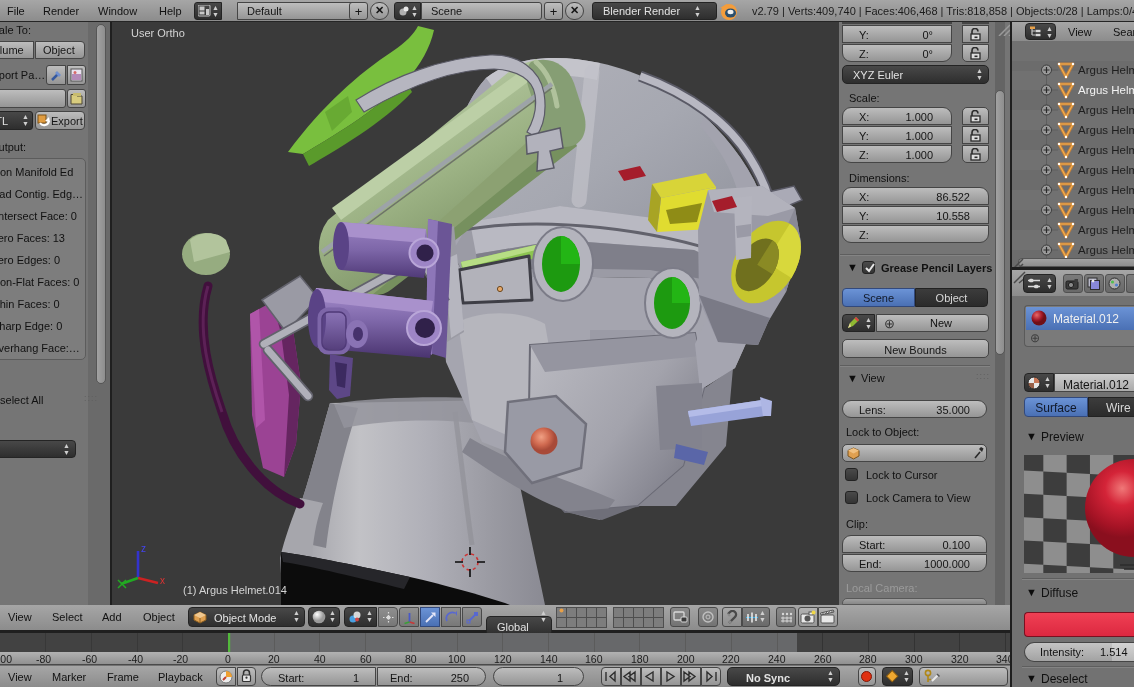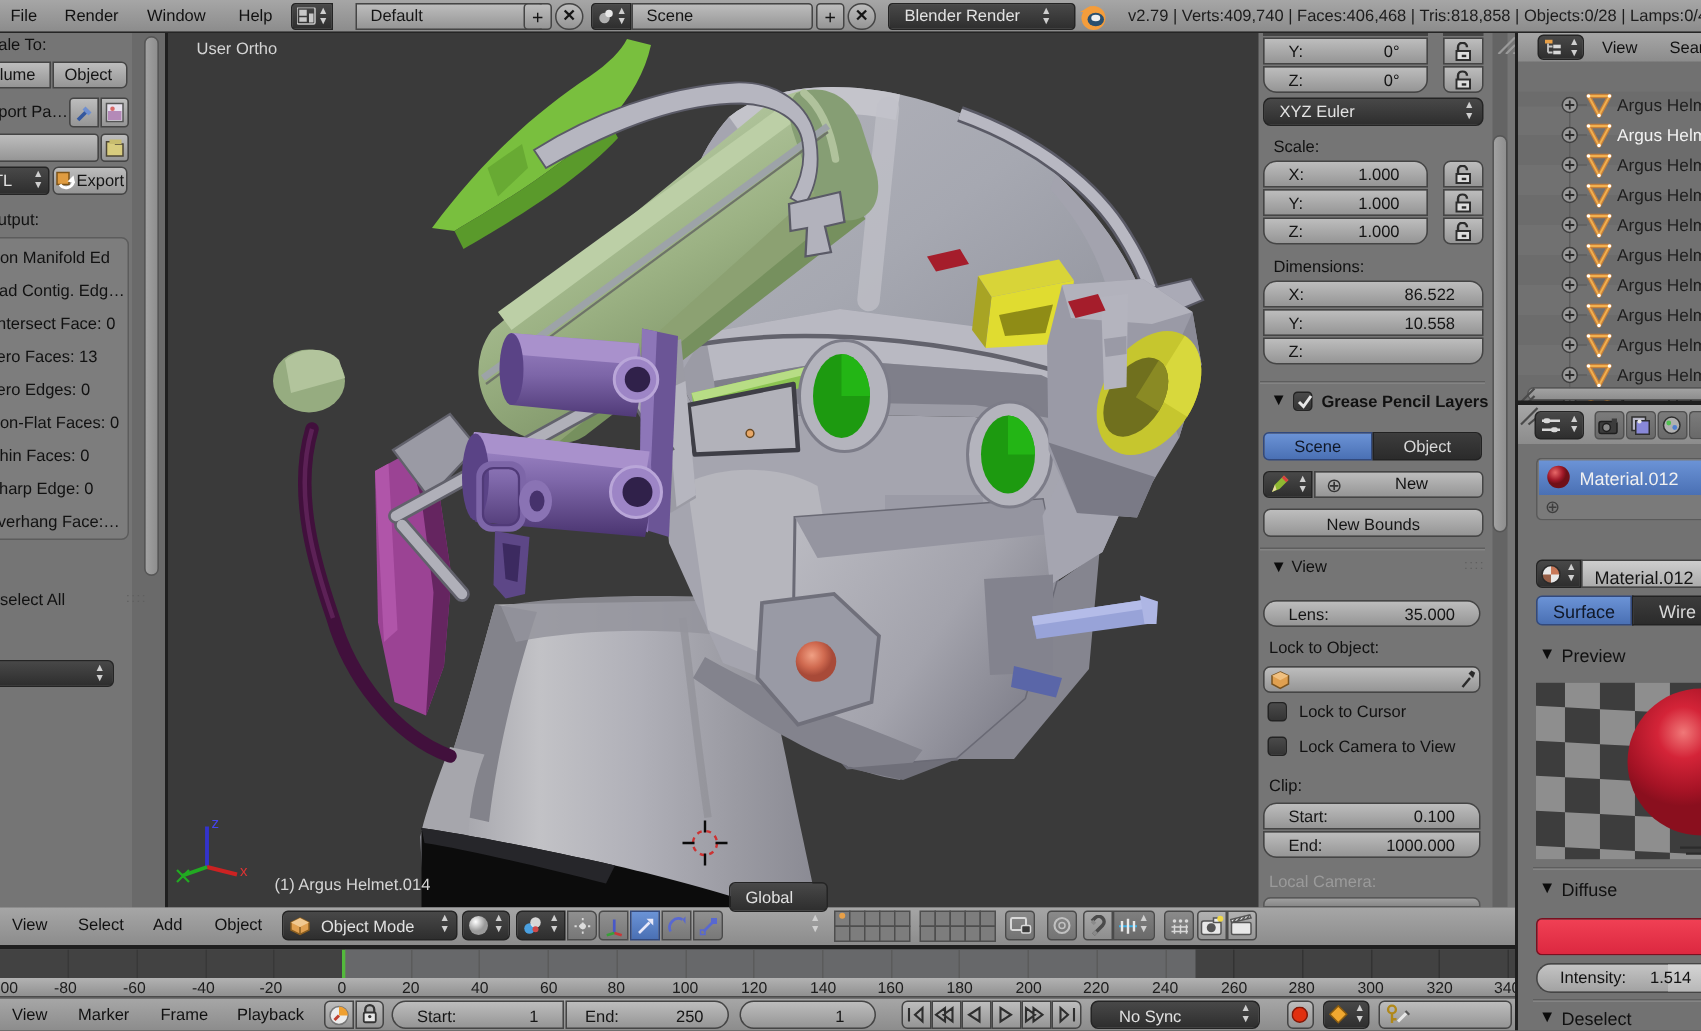--- a/index.html
+++ b/index.html
@@ -456,21 +456,21 @@
 <svg class="abs" style="left:444px;top:610px;" width="15" height="15">
       <path d="M3,11 A6,6 0 0 1 11,3" stroke="#5868d0" stroke-width="1.8" fill="none"></path>
       <path d="M11,3 L13,1 L13,6 Z" fill="#5868d0"></path>
     </svg>
 <div class="abs" style="left:462px;top:607px;width:20px;height:20px;background:linear-gradient(#909090,#787878);border:1px solid #4a4a4a;border-radius:0 3px 3px 0;"></div>
 <svg class="abs" style="left:465px;top:610px;" width="15" height="15">
       <path d="M4,11 L10,5" stroke="#5868d0" stroke-width="1.8"></path>
       <rect x="9" y="2" width="4" height="4" fill="#5868d0"></rect>
       <rect x="2" y="10" width="3" height="3" fill="none" stroke="#5868d0"></rect>
     </svg>
-<div class="fieldD" style="left:486px;top:588px;width:66px;height:20px;border-radius:4px;padding:4px 0 0 10px;">Global</div>
+<div class="fieldD" style="left:486px;top:616px;width:66px;height:20px;border-radius:4px;padding:4px 0 0 10px;">Global</div>
 <div class="updn" style="left:540px;top:609px;">▲<br>▼</div>
 <svg class="abs" style="left:556px;top:606px;" width="110" height="23">
 <g fill="#7d7d7d" stroke="#4e4e4e">
         <rect x="0.5" y="1.5" width="10" height="10"></rect>
         <rect x="10.5" y="1.5" width="10" height="10"></rect>
         <rect x="20.5" y="1.5" width="10" height="10"></rect>
         <rect x="30.5" y="1.5" width="10" height="10"></rect>
         <rect x="40.5" y="1.5" width="10" height="10"></rect>
         <rect x="0.5" y="11.5" width="10" height="10"></rect>
         <rect x="10.5" y="11.5" width="10" height="10"></rect>
@@ -602,21 +602,21 @@
 <div class="fieldL" style="left:681px;top:667px;width:20px;height:19px;border-radius:0;"></div>
 <div class="fieldL" style="left:701px;top:667px;width:20px;height:19px;border-radius:0 4px 4px 0;"></div>
 <svg class="abs" style="left:601px;top:669px;" width="120" height="15" fill="none" stroke="#2e2e2e" stroke-width="1.4">
 <path d="M5,3 L5,12 M14,3 L9,7.5 L14,12 Z"></path>
       <path d="M31,3 L25,7.5 L31,12 Z M36,3 L30,7.5 L36,12 Z" transform="translate(-2,0)"></path>
       <path d="M52,3 L45,7.5 L52,12 Z"></path>
       <path d="M66,3 L73,7.5 L66,12 Z"></path>
       <path d="M84,3 L90,7.5 L84,12 Z M89,3 L95,7.5 L89,12 Z" transform="translate(-1,0)"></path>
       <path d="M106,3 L111,7.5 L106,12 Z M115,3 L115,12"></path>
     </svg>
-<div class="fieldD" style="left:727px;top:667px;width:113px;height:19px;border-radius:5px;padding:4px 0 0 18px;">No Sync</div>
+<div class="fieldD" style="left:727px;top:667px;width:113px;height:19px;border-radius:5px;padding:4px 0 0 18px;font-weight:bold;">No Sync</div>
 <div class="updn" style="left:827px;top:669px;">▲<br>▼</div>
 <div class="fieldL" style="left:858px;top:667px;width:18px;height:19px;border-radius:4px;"></div>
 <svg class="abs" style="left:861px;top:671px;" width="12" height="12">
       <circle cx="5.5" cy="5.5" r="5" fill="#e03010" stroke="#801808"></circle>
     </svg>
 <div class="fieldD" style="left:882px;top:667px;width:31px;height:19px;border-radius:4px;"></div>
 <svg class="abs" style="left:886px;top:670px;" width="13" height="13">
       <rect x="2.2" y="2.2" width="8" height="8" fill="#f0a830" stroke="#8a5c10" transform="rotate(45 6.2 6.2)"></rect>
     </svg>
 <div class="updn" style="left:903px;top:669px;">▲<br>▼</div>

